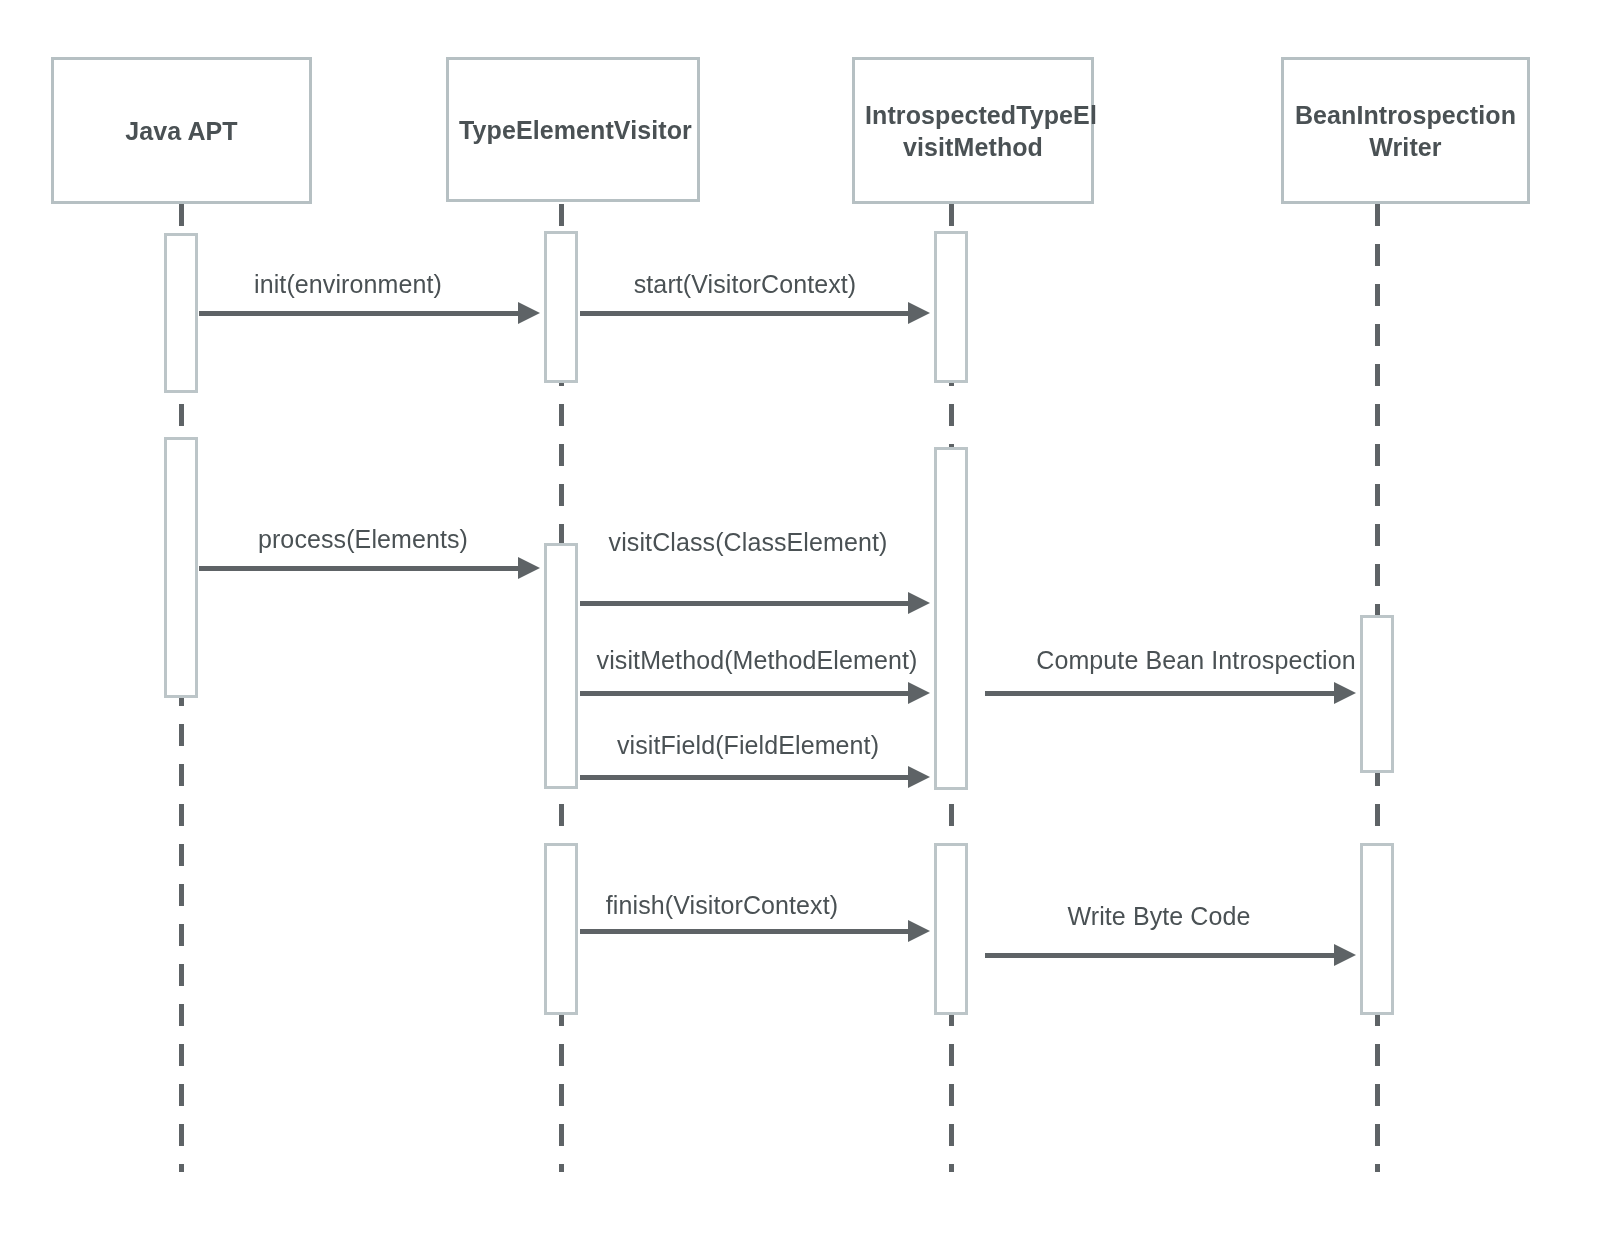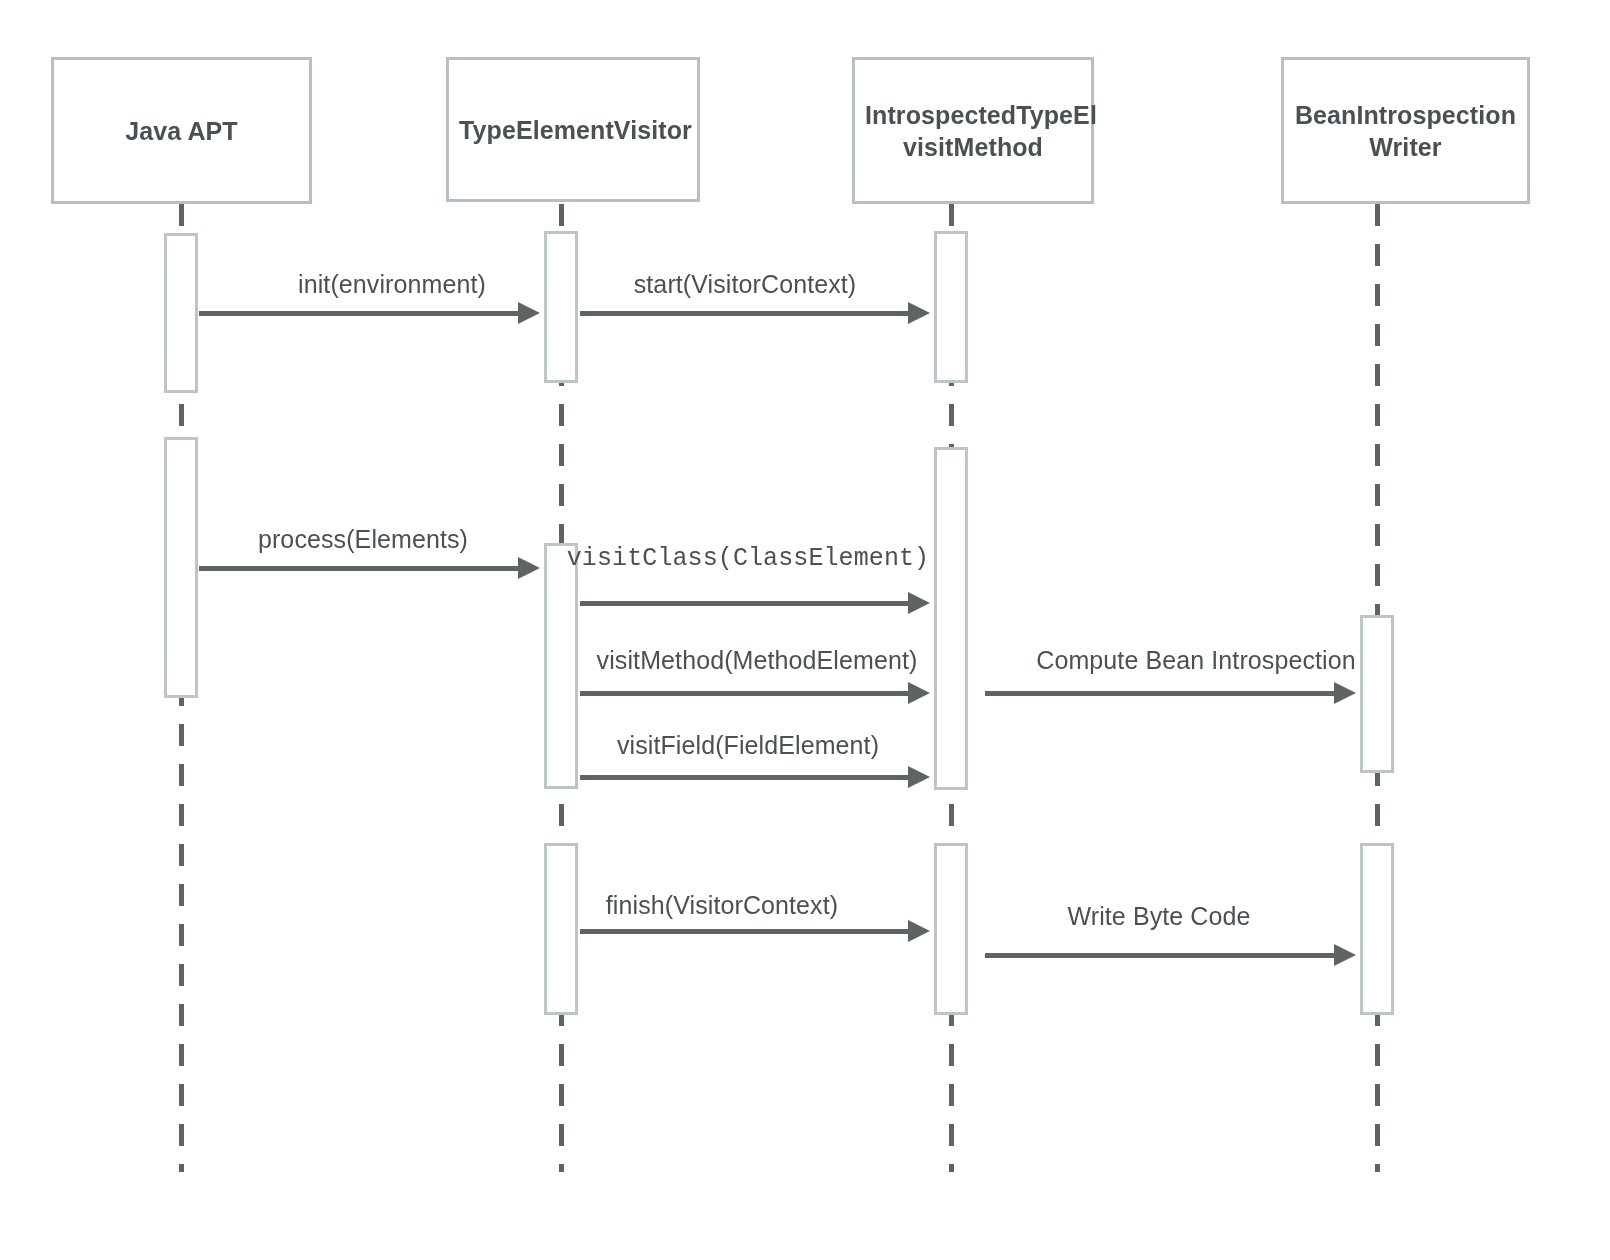--- a/index.html
+++ b/index.html
@@ -135,36 +135,36 @@
     <div class="participant-box" style="left: 1281px; top: 57px; width: 249px; height: 147px;">
       <span class="participant-label">
         <span style="display: block;">BeanIntrospection</span>
         <span style="display: block;">Writer</span>
       </span>
     </div>
     <div class="message" style="left: 199px; top: 311px; width: 341px;">
       <div class="message-line" style="width: 323px;"></div>
       <div class="message-head" style="left: 319px;"></div>
     </div>
-    <div class="message-label" style="left: 392px; top: 270px;">init(environment)</div>
+    <div class="message-label" style="left: 348px; top: 270px;">init(environment)</div>
     <div class="message" style="left: 580px; top: 311px; width: 350px;">
       <div class="message-line" style="width: 332px;"></div>
       <div class="message-head" style="left: 328px;"></div>
     </div>
     <div class="message-label" style="left: 745px; top: 270px;">start(VisitorContext)</div>
     <div class="message" style="left: 199px; top: 566px; width: 341px;">
       <div class="message-line" style="width: 323px;"></div>
       <div class="message-head" style="left: 319px;"></div>
     </div>
     <div class="message-label" style="left: 363px; top: 525px;">process(Elements)</div>
     <div class="message" style="left: 580px; top: 601px; width: 350px;">
       <div class="message-line" style="width: 332px;"></div>
       <div class="message-head" style="left: 328px;"></div>
     </div>
-    <div class="message-label" style="left: 748px; top: 544px; font-family: Liberation Mono, monospace;">visitClass(ClassElement)</div>
+    <div class="message-label" style="left: 748px; top: 528px;">visitClass(ClassElement)</div>
     <div class="message" style="left: 580px; top: 691px; width: 350px;">
       <div class="message-line" style="width: 332px;"></div>
       <div class="message-head" style="left: 328px;"></div>
     </div>
     <div class="message-label" style="left: 757px; top: 646px;">visitMethod(MethodElement)</div>
     <div class="message" style="left: 985px; top: 691px; width: 371px;">
       <div class="message-line" style="width: 353px;"></div>
       <div class="message-head" style="left: 349px;"></div>
     </div>
     <div class="message-label" style="left: 1196px; top: 646px;">Compute Bean Introspection</div>

